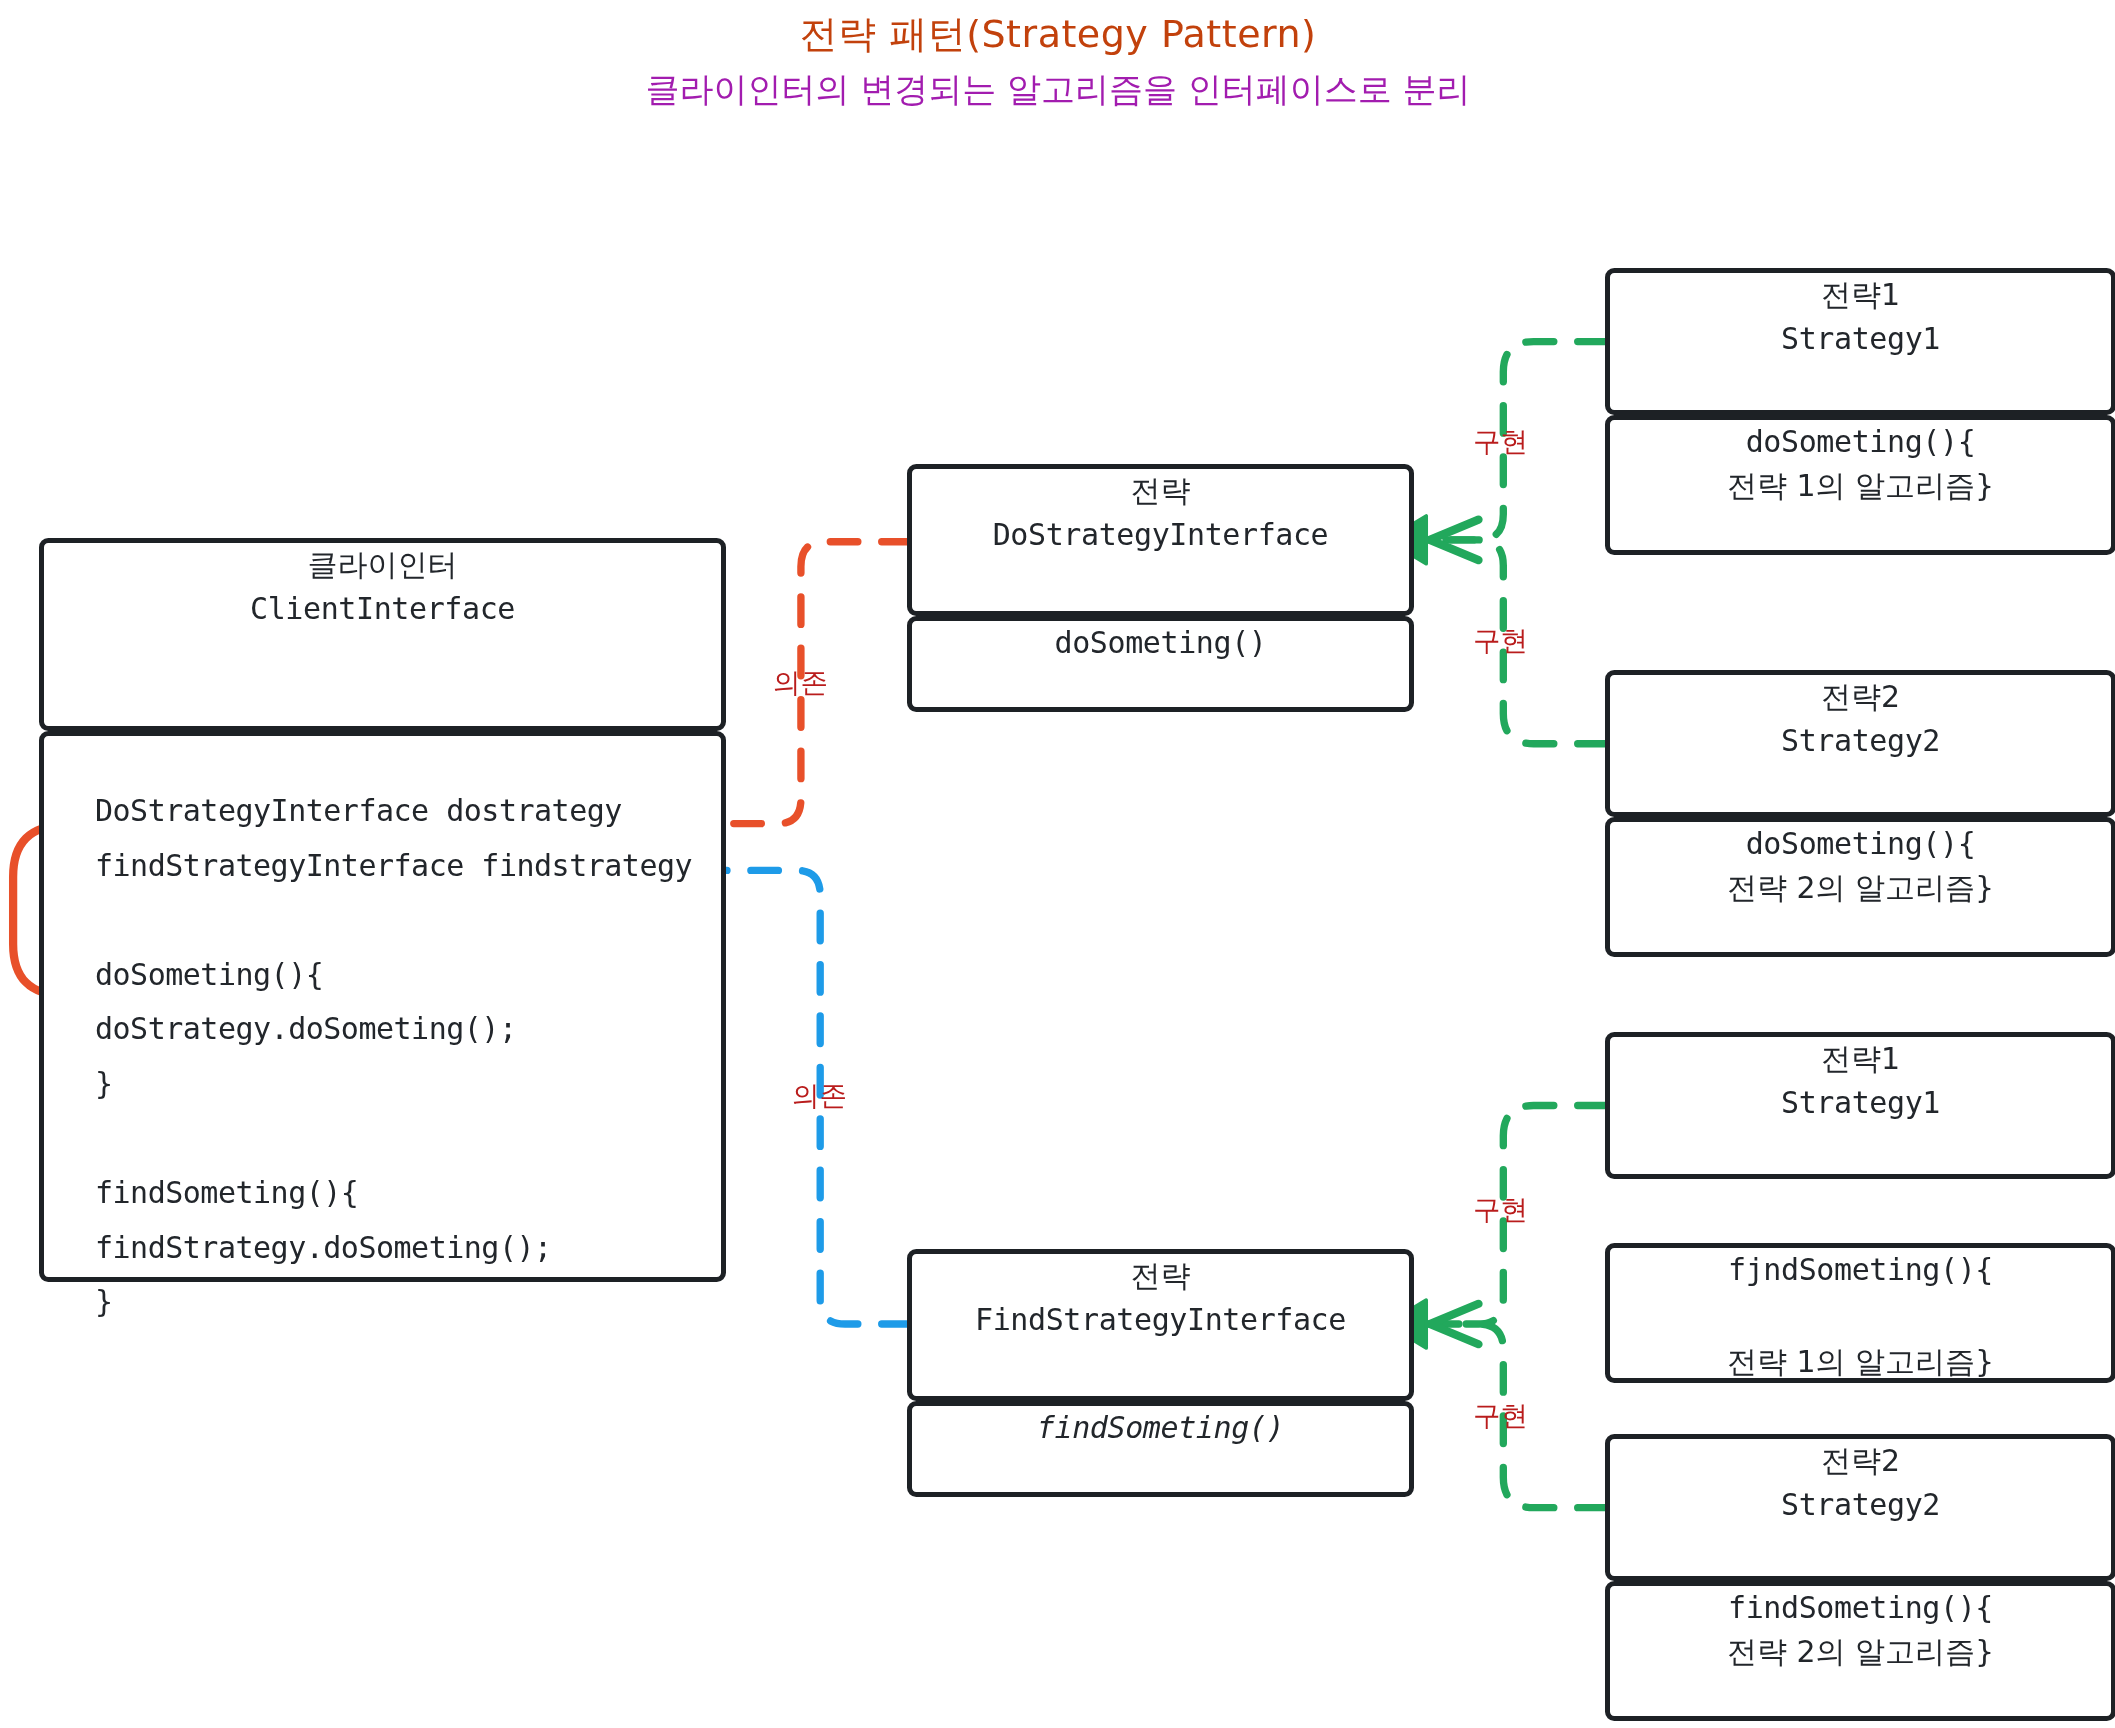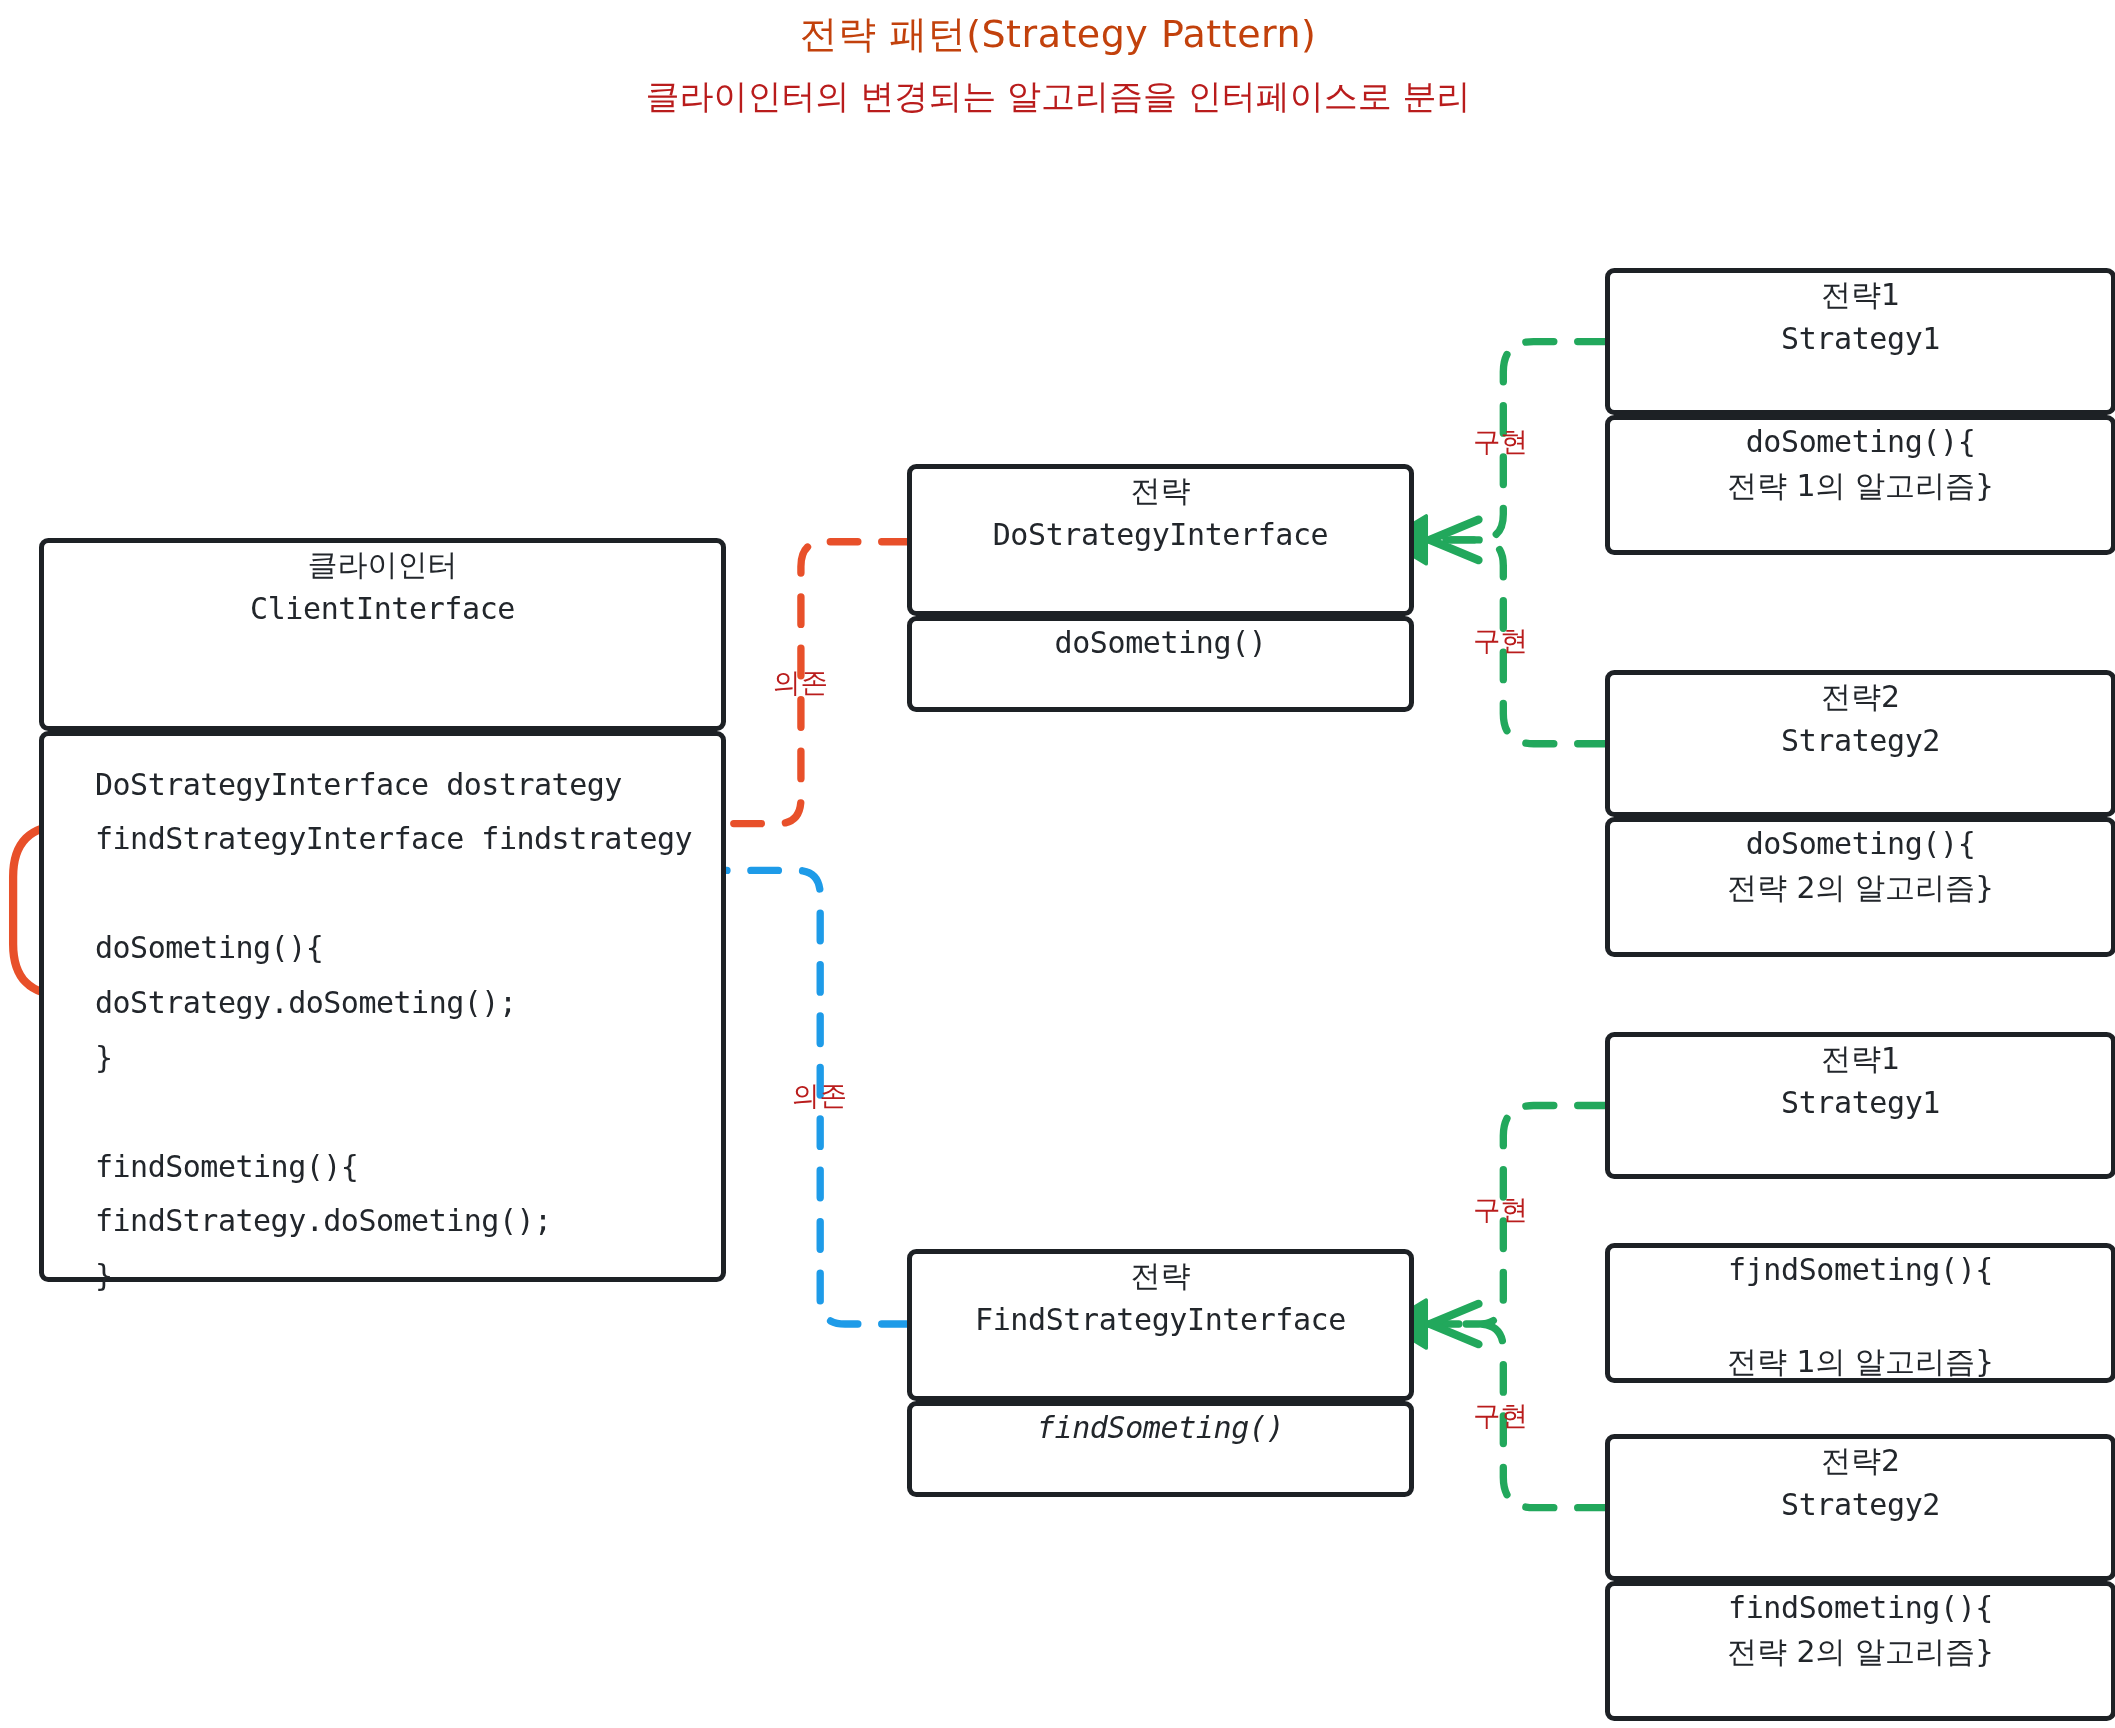--- a/index.html
+++ b/index.html
@@ -29,24 +29,24 @@
   }
   #main-title {
     font-size: 38px;
     font-weight: 400;
     letter-spacing: 0.5px;
     color: #c2410c;
     line-height: 1.12;
     white-space: pre;
   }
   #sub-title {
-    margin-top: 20px;
+    margin-top: 13px;
     font-size: 34px;
     font-weight: 400;
-    color: #b91c1c;
+    color: #a21caf;
     line-height: 1.2;
     white-space: pre;
   }
 
   
   .uml-box {
     position: absolute;
     box-sizing: border-box;
     border: 5.5px solid #1d2125;
     border-radius: 9.2px;
@@ -68,21 +68,21 @@
   }
   .mono {
     font-family: "DejaVu Sans Mono", "Liberation Mono", monospace;
     font-size: 30px;
     letter-spacing: -0.4px;
   }
 
   
   .code-body {
     align-items: flex-start;
-    justify-content: center;
+    justify-content: space-between;
     text-align: left;
     padding: 48px 0 0 51px;
   }
   .code-body .ln {
     font-family: "DejaVu Sans Mono", "Liberation Mono", monospace;
     font-size: 30px;
     line-height: 1.82;
     letter-spacing: -0.5px;
   }
   .code-body .blank { line-height: 1.82; min-height: 1.82em; }

